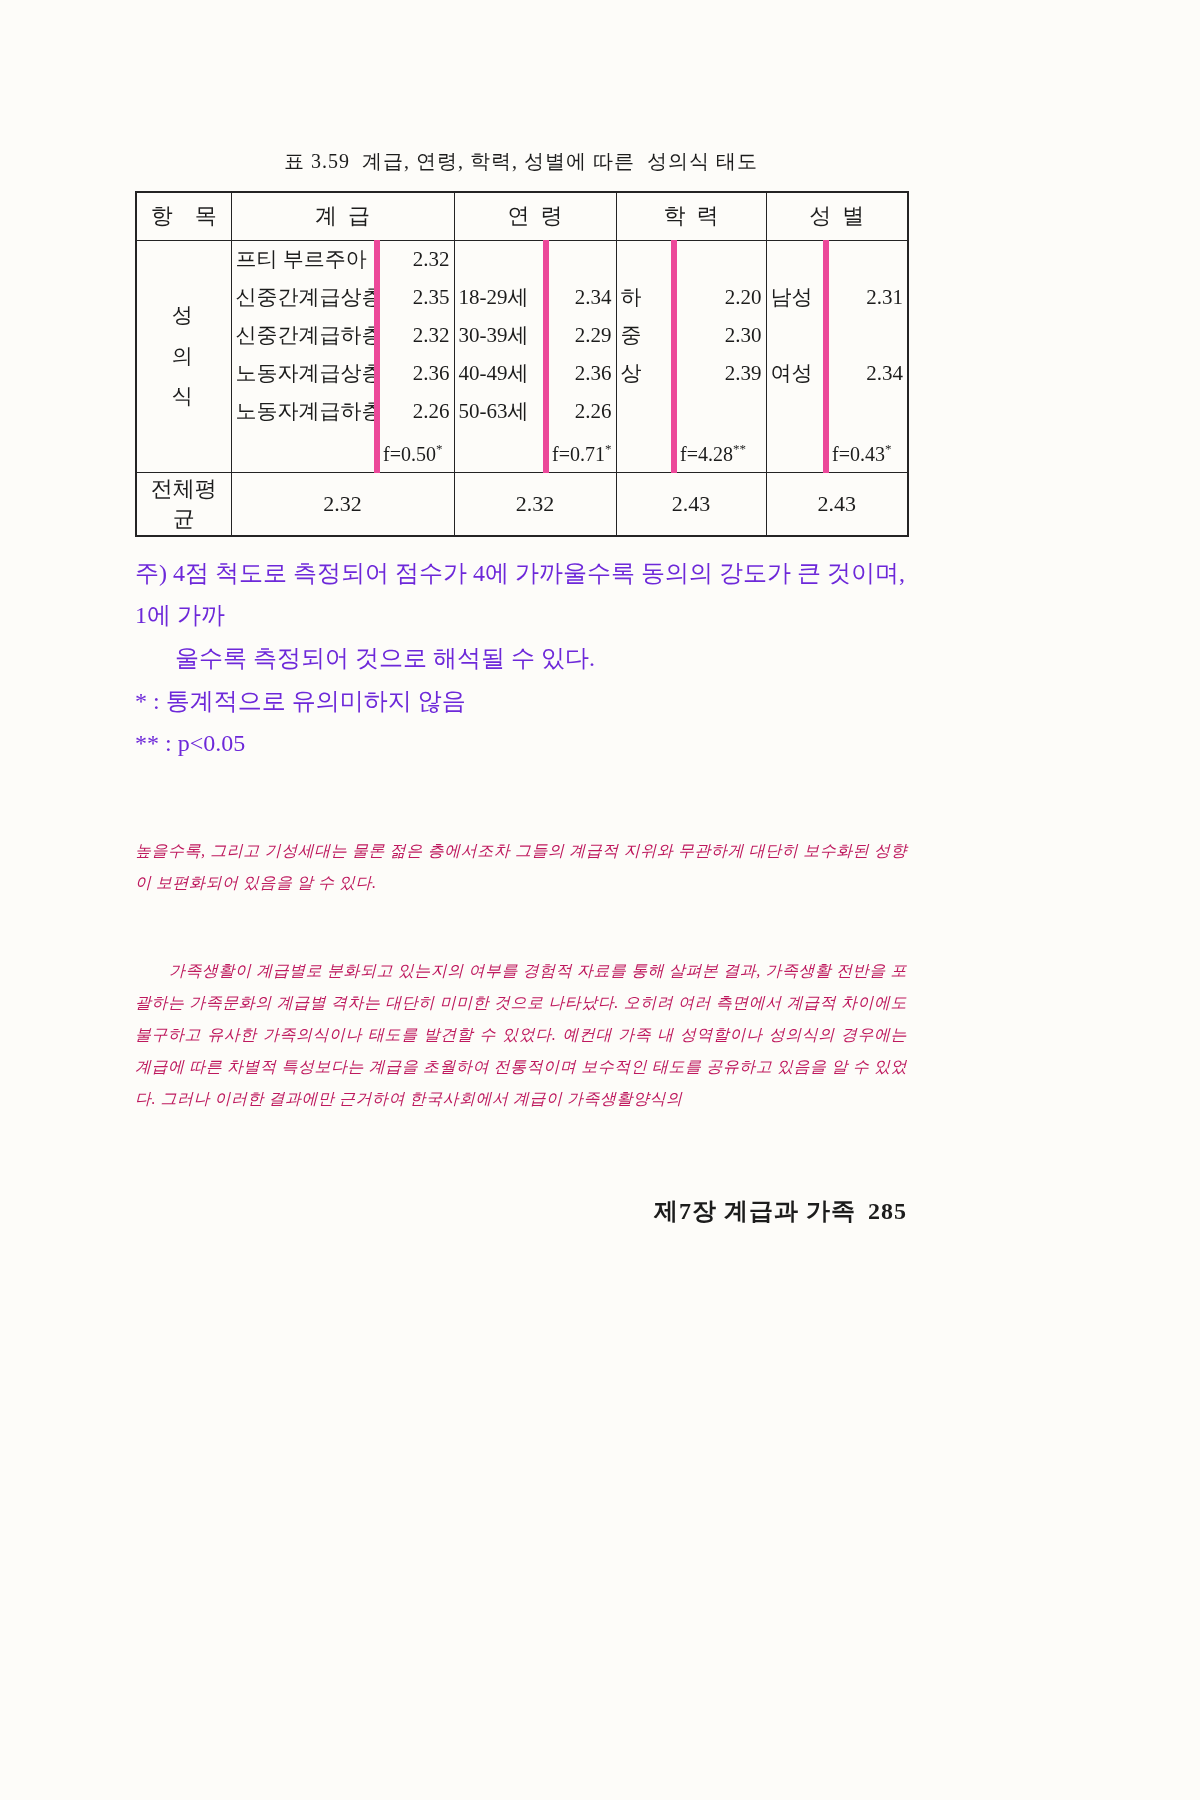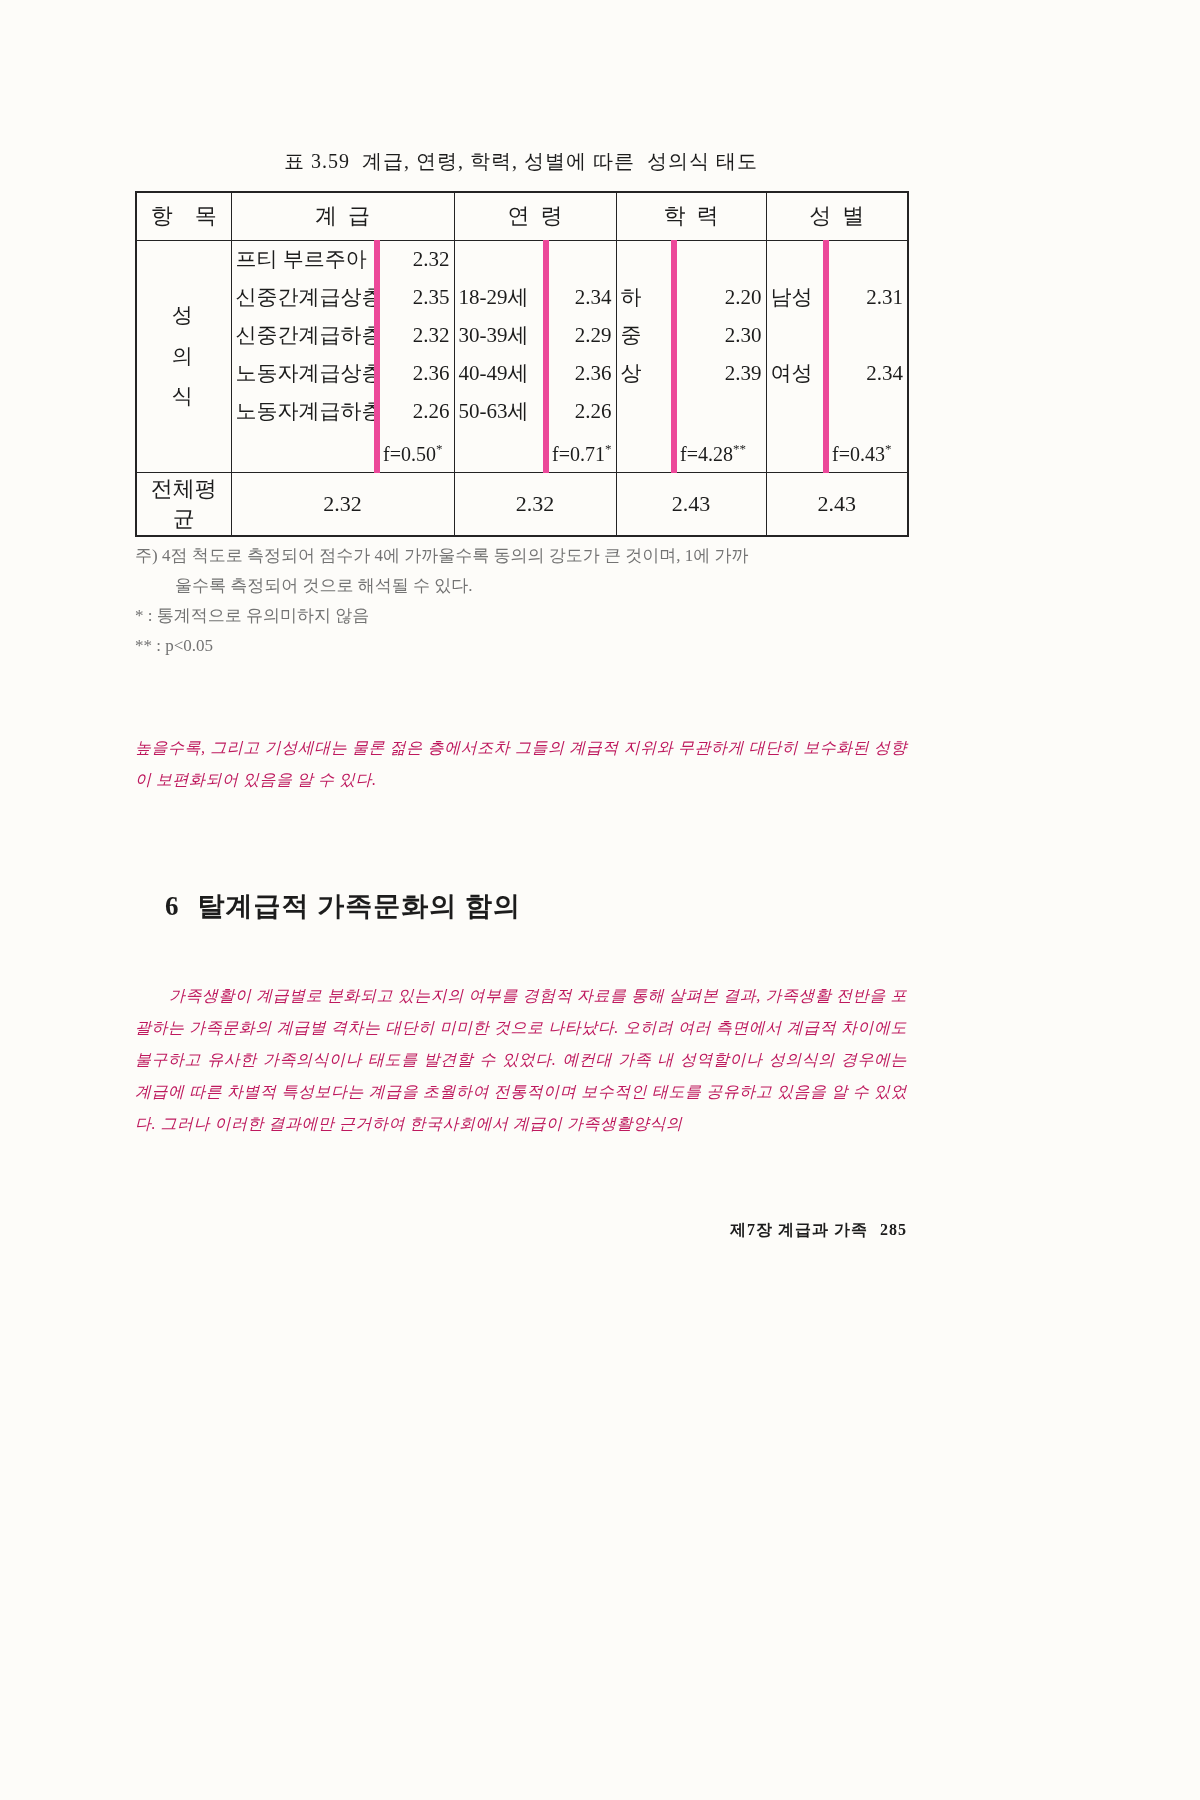--- a/index.html
+++ b/index.html
@@ -65,24 +65,24 @@
   tr.frow td { vertical-align: bottom; padding-bottom: 6px; font-size: 20px; }
   tr.frow td.fcell { text-align: left; padding-left: 3px; white-space: nowrap; }
   tr.frow sup { font-size: 13px; }
   tr.total td {
     height: 52px;
     border-top: 1.5px solid #242424;
     text-align: center;
     font-size: 22px;
   }
   .notes {
-    margin-top: 4px;
-    font-size: 17px;
+    margin-top: 15px;
+    font-size: 24px;
     line-height: 1.78;
-    color: #737373;
+    color: #6d28d9;
   }
   .notes .wrapline { padding-left: 40px; }
   .para {
     font-size: 16px;
     line-height: 2.0;
     text-align: justify;
     letter-spacing: 0.5px;
     color: #be185d;
     font-style: italic;
   }
@@ -92,21 +92,21 @@
     padding-left: 30px;
     font-size: 27px;
     font-weight: 600;
     letter-spacing: 1px;
   }
   .section-heading .sec-num { margin-right: 18px; }
   .para.body-para { margin-top: 56px; text-indent: 34px; }
   .page-footer {
     margin-top: 80px;
     text-align: right;
-    font-size: 16px;
+    font-size: 24px;
     font-weight: 600;
     letter-spacing: 1px;
   }
   .page-footer .pg-num { margin-left: 12px; }
 </style>
 </head>
 <body>
 
 <div class="page">
   <div class="content">
@@ -209,23 +209,20 @@
 
     <div class="notes">
       <div>주) 4점 척도로 측정되어 점수가 4에 가까울수록 동의의 강도가 큰 것이며, 1에 가까</div>
       <div class="wrapline">울수록 측정되어 것으로 해석될 수 있다.</div>
       <div>* : 통계적으로 유의미하지 않음</div>
       <div>** : p&lt;0.05</div>
     </div>
 
     <p class="para continuation">높을수록, 그리고 기성세대는 물론 젊은 층에서조차 그들의 계급적 지위와 무관하게 대단히 보수화된 성향이 보편화되어 있음을 알 수 있다.</p>
 
-    <h2 class="section-heading">
-      <span class="sec-num">6</span><span>탈계급적 가족문화의 함의</span>
-    </h2>
 
     <p class="para body-para">가족생활이 계급별로 분화되고 있는지의 여부를 경험적 자료를 통해 살펴본 결과, 가족생활 전반을 포괄하는 가족문화의 계급별 격차는 대단히 미미한 것으로 나타났다. 오히려 여러 측면에서 계급적 차이에도 불구하고 유사한 가족의식이나 태도를 발견할 수 있었다. 예컨대 가족 내 성역할이나 성의식의 경우에는 계급에 따른 차별적 특성보다는 계급을 초월하여 전통적이며 보수적인 태도를 공유하고 있음을 알 수 있었다. 그러나 이러한 결과에만 근거하여 한국사회에서 계급이 가족생활양식의</p>
 
     <div class="page-footer">
       <span>제7장 계급과 가족</span><span class="pg-num">285</span>
     </div>
 
   </div>
 </div>
 

